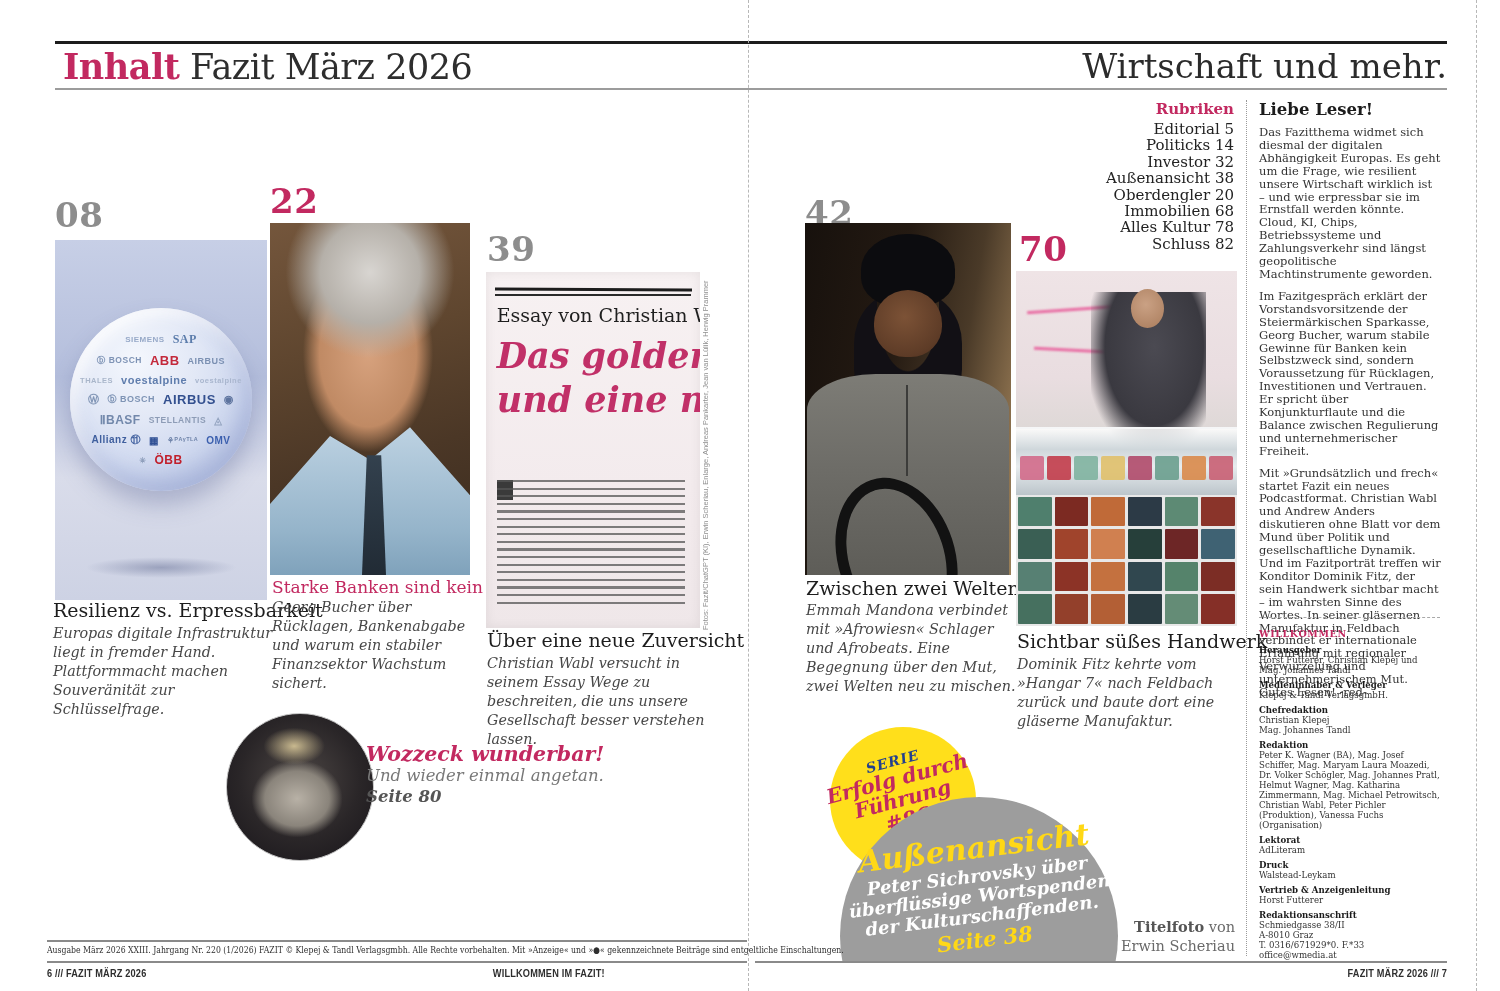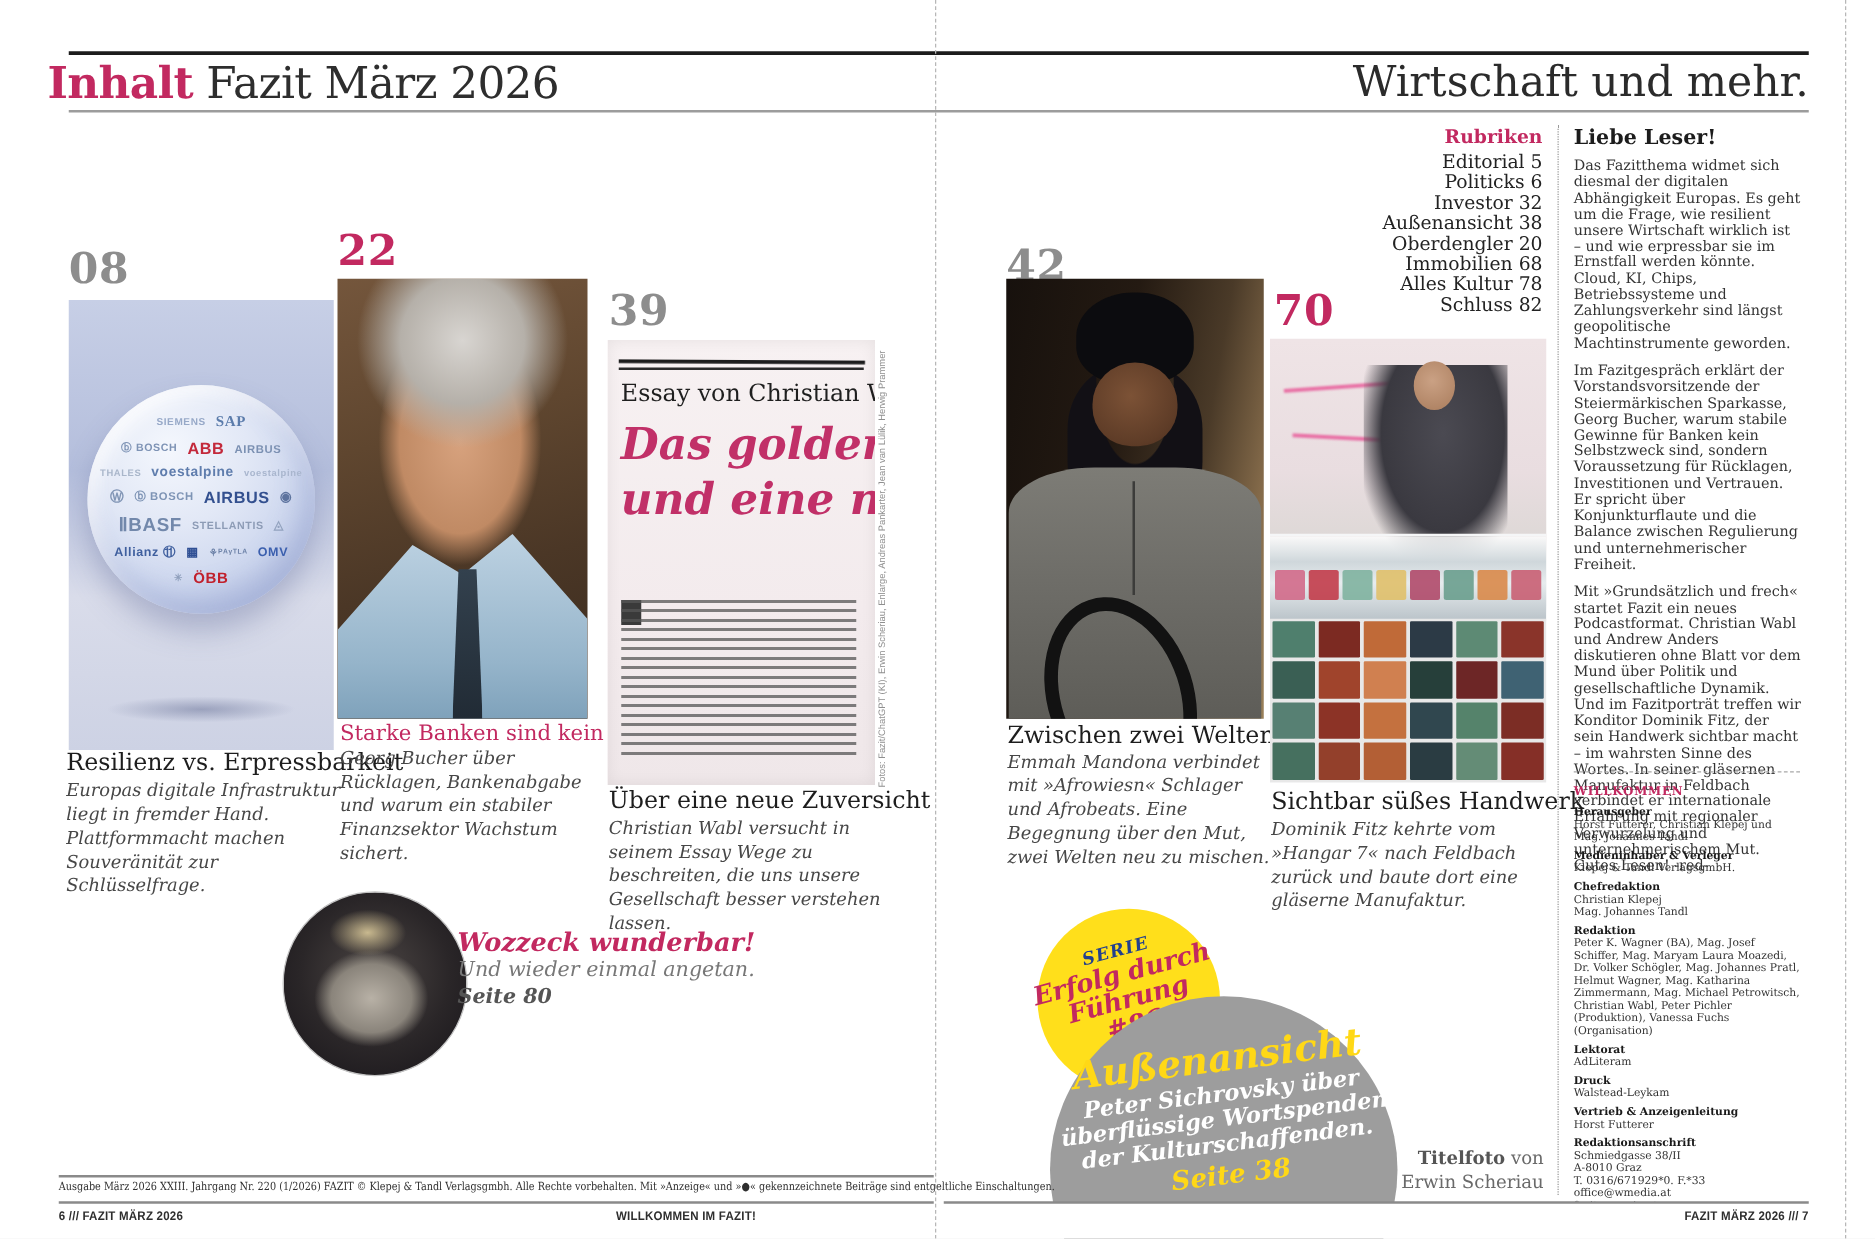--- a/index.html
+++ b/index.html
@@ -6,21 +6,21 @@
   .page{position:relative;width:1500px;height:991px;background:#ffffff;overflow:hidden;
         font-family:"DejaVu Serif", serif;color:#2e2e2e;margin:0 auto;}
   .abs{position:absolute;}
 
   
   .fold{top:0;height:991px;border-left:1px dashed #b7b7b7;z-index:9;}
 
   
   .rule-thick{left:55px;top:41px;width:1392px;height:3px;background:#1c1c1c;}
   .rule-thin{left:55px;top:88px;width:1392px;height:2px;background:#9c9c9c;}
-  .hdr-title{left:38px;top:46px;font-size:35px;letter-spacing:-0.5px;white-space:nowrap;}
+  .hdr-title{left:63px;top:46px;font-size:35px;letter-spacing:-0.5px;white-space:nowrap;}
   .hdr-title .accent{color:#c22960;font-weight:bold;}
   .hdr-right{right:53px;top:46px;font-size:34px;color:#2b2b2b;white-space:nowrap;}
 
   
   .art-num{font-size:34px;font-weight:bold;line-height:1;letter-spacing:0.5px;}
   .num-gray{color:#8d8d8d;} .num-pink{color:#c22960;}
   .art-title{font-size:19px;color:#1d1d1d;line-height:1.15;white-space:nowrap;}
   .art-title.pink{color:#c22960;font-size:17px;}
   .art-teaser{font-size:14.3px;font-style:italic;color:#474747;line-height:19px;}
 
@@ -174,21 +174,21 @@
           <span style="color: rgb(95, 125, 173); font-size: 11px;">voestalpine</span>
           <span style="color: rgb(169, 182, 206); font-size: 7.5px;">voestalpine</span>
         </div>
         <div class="sphere-row">
           <span style="color: rgb(130, 150, 182); font-size: 11px;">Ⓦ</span>
           <span style="color: rgb(126, 148, 181); font-size: 9px;">ⓑ BOSCH</span>
           <span style="color: rgb(51, 80, 143); font-size: 13px;">AIRBUS</span>
           <span style="color: rgb(93, 115, 158); font-size: 11px;">◉</span>
         </div>
         <div class="sphere-row">
-          <span style="color: rgb(114, 136, 171); font-size: 15px; text-align: right;">ⅡBASF</span>
+          <span style="color: rgb(114, 136, 171); font-size: 12px; text-align: right;">ⅡBASF</span>
           <span style="color: rgb(141, 156, 182); font-size: 8.5px;">STELLANTIS</span>
           <span style="color: rgb(147, 163, 191); font-size: 10px;">◬</span>
         </div>
         <div class="sphere-row">
           <span style="color: rgb(63, 95, 158); font-size: 10px;">Allianz ⑪</span>
           <span style="color: rgb(47, 79, 148); font-size: 10px;">▦</span>
           <span style="color: rgb(109, 130, 168); font-size: 8px;">⚘ᴾᴬᵞᵀᴸᴬ</span>
           <span style="color: rgb(59, 95, 174); font-size: 10px;">OMV</span>
         </div>
         <div class="sphere-row">
@@ -288,21 +288,21 @@
         <div class="" style="background: rgb(133, 47, 39);"></div>
       </div>
   </div>
   <div class="abs art-title" style="left:1017px;top:631px;">Sichtbar süßes Handwerk</div>
   <div class="abs art-teaser" style="left:1017px;top:655px;width:225px;">Dominik Fitz kehrte vom »Hangar 7« nach Feldbach zurück und baute dort eine gläserne Manufaktur.</div>
 
   <div class="abs rubriken">
     <div class="rub-head">Rubriken</div>
     <div>
         <div class="rubrik-item">Editorial 5</div>
-        <div class="rubrik-item">Politicks 6</div>
+        <div class="rubrik-item">Politicks 14</div>
         <div class="rubrik-item">Investor 32</div>
         <div class="rubrik-item">Außenansicht 38</div>
         <div class="rubrik-item">Oberdengler 20</div>
         <div class="rubrik-item">Immobilien 68</div>
         <div class="rubrik-item">Alles Kultur 78</div>
         <div class="rubrik-item">Schluss 82</div>
       </div>
   </div>
 
   <div class="abs divider-dot"></div>

